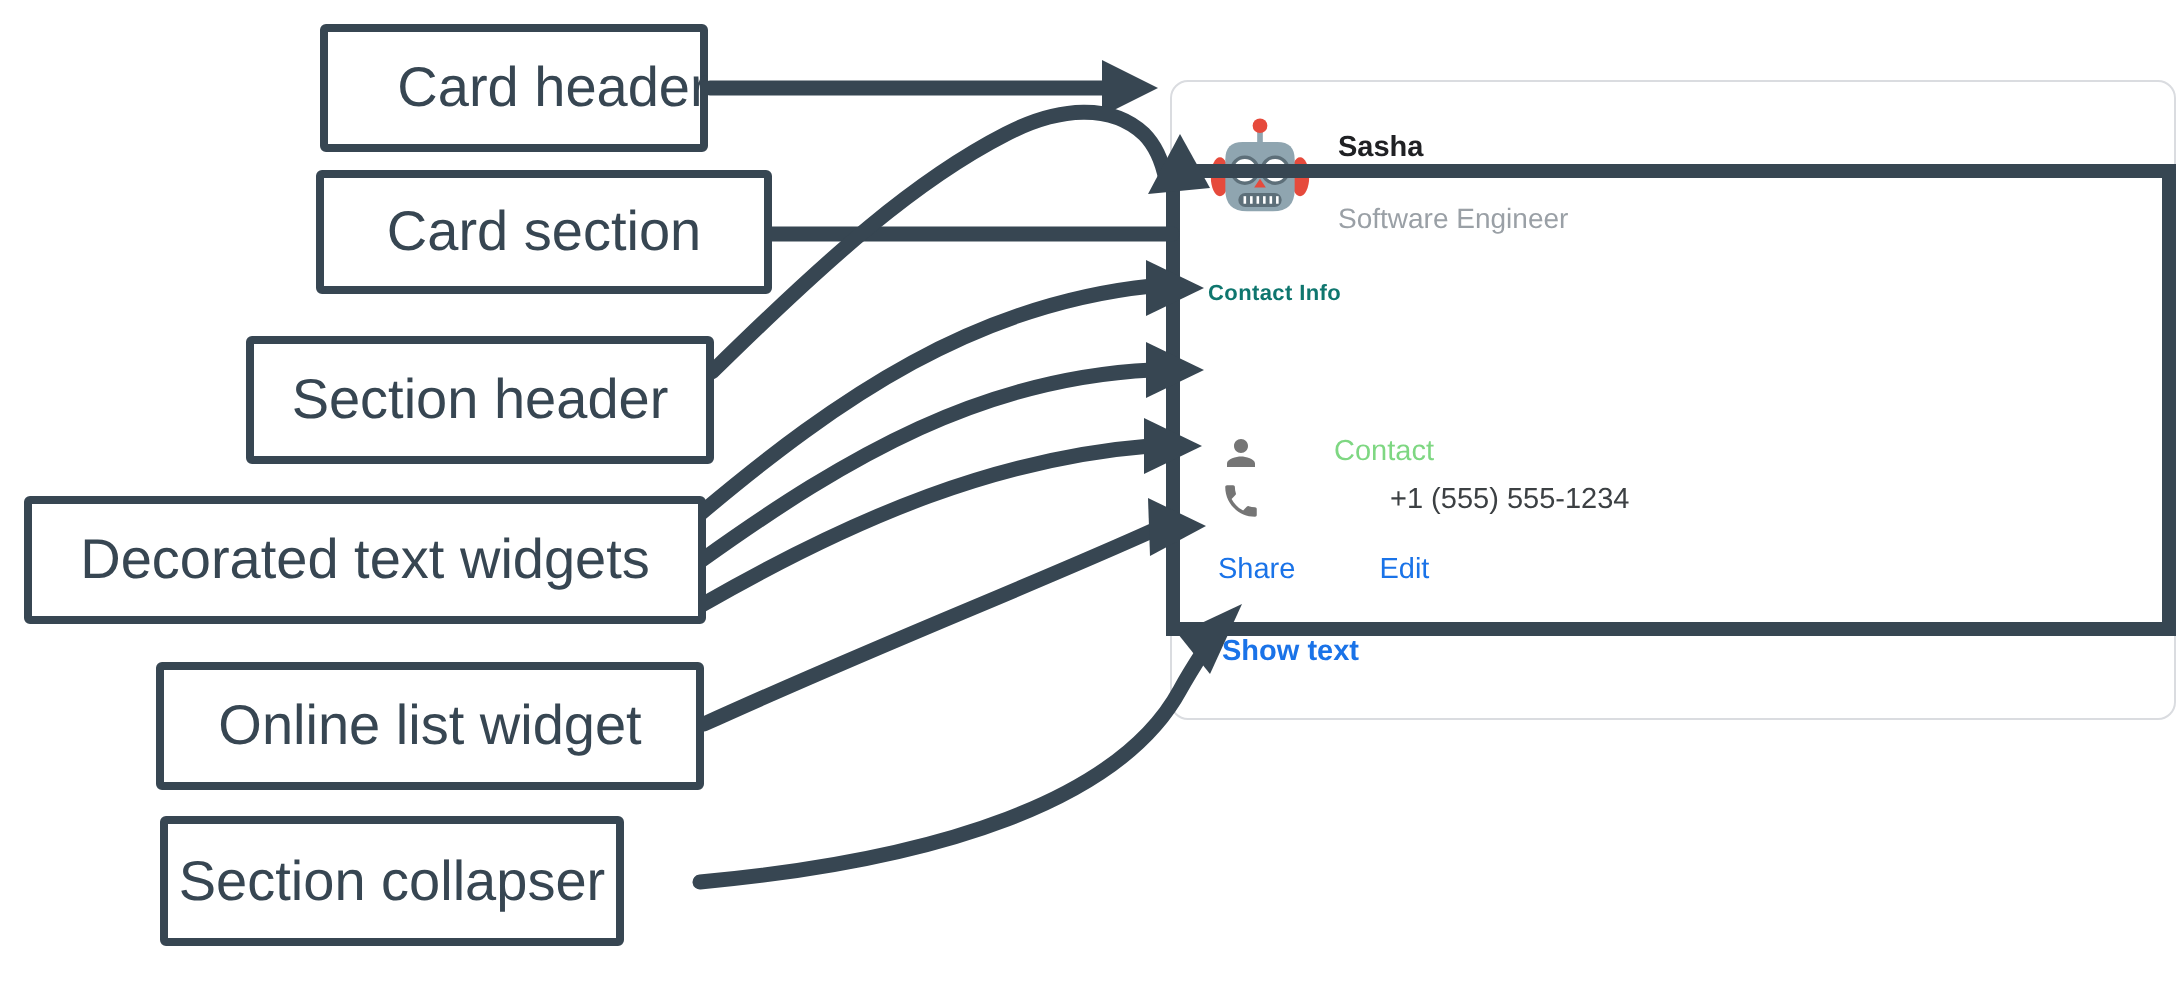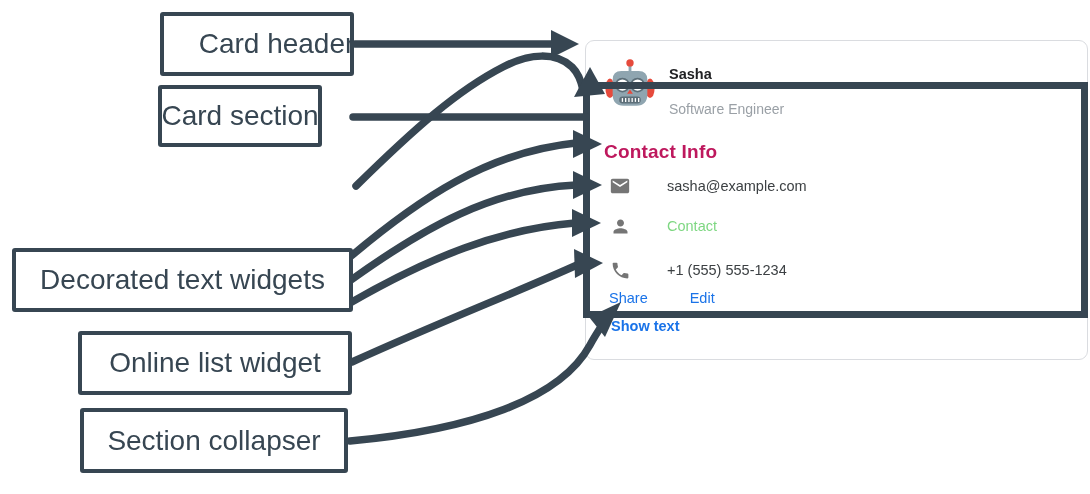--- a/index.html
+++ b/index.html
@@ -73,33 +73,33 @@
   }
   .card-subtitle {
     position: absolute;
     left: 83px; top: 60px;
     font-size: 14px;
     color: #9aa0a6;
   }
   .section-header {
     position: absolute;
     left: 18px; top: 100px;
-    font-size: 19px;
+    font-size: 11px;
     font-weight: 700;
-    color: #be185d;
+    color: #0f766e;
     letter-spacing: .2px;
   }
   .row { position: absolute; left: 23px; display: flex; align-items: center; }
   .row .ricon { width: 22px; height: 22px; display:flex; align-items:center; justify-content:center; }
   .row .rtext { margin-left: 36px; font-size: 14.5px; color: #3c4043; }
   .row-email  { top: 134px; }
   .row-online { top: 174px; }
-  .row-phone  { top: 218px; }
+  .row-phone  { top: 198px; gap: 28px; }
   .rtext.green { color: #7ed782; }
-  .btn-row { position: absolute; left: 23px; top: 249px; display: flex; gap: 42px; }
+  .btn-row { position: absolute; left: 23px; top: 236px; display: flex; gap: 42px; }
   .text-btn {
     font-size: 14.5px;
     font-weight: 500;
     color: #1a73e8;
     background: none; border: none;
     cursor: pointer;
     font-family: inherit;
     padding: 0;
   }
   .collapser {
@@ -142,28 +142,20 @@
           <line x1="29" y1="37" x2="29" y2="40.5"></line>
           <line x1="32" y1="37" x2="32" y2="40.5"></line>
         </g>
       </svg>
     </div>
     <div class="card-name">Sasha</div>
     <div class="card-subtitle">Software Engineer</div>
 
     <div class="section-header">Contact Info</div>
 
-    <div class="row row-email">
-      <span class="ricon">
-        <svg viewBox="0 0 24 24" width="22" height="22">
-            <path fill="#757575" d="M20 4H4c-1.1 0-2 .9-2 2v12c0 1.1.9 2 2 2h16c1.1 0 2-.9 2-2V6c0-1.1-.9-2-2-2zm0 4l-8 5-8-5V6l8 5 8-5v2z"></path>
-          </svg>
-      </span>
-      <span class="rtext">sasha@example.com</span>
-    </div>
 
     <div class="row row-online">
       <span class="ricon">
         <svg viewBox="0 0 24 24" width="21" height="21">
             <path fill="#757575" d="M12 12c2.21 0 4-1.79 4-4s-1.79-4-4-4-4 1.79-4 4 1.79 4 4 4zm0 2c-2.67 0-8 1.34-8 4v2h16v-2c0-2.66-5.33-4-8-4z"></path>
           </svg>
       </span>
       <span class="rtext green">Contact</span>
     </div>
 
@@ -204,18 +196,19 @@
     <polygon points="601,223 572,209 572,237"></polygon>
 
     <path d="M352,362 C440,322 515,293 577,265"></path>
     <polygon points="603,263 574,249 575,278"></polygon>
 
     <path d="M350,441 C470,430 560,400 590,345 C596,334 601,327 606,319"></path>
     <polygon points="621,302 589,317 605,337"></polygon>
   </svg>
 
   <div class="ann-label" style="left:160px; top:12px;  width:194px; height:64px;padding-left:39px;">Card header</div>
-  <div class="ann-label" style="left:158px; top:85px;  width:164px; height:62px;">Card section</div>
+  <div class="ann-label" style="left:158px; top:85px;  width:228px; height:62px;">Card section</div>
+  <div class="ann-label" style="left:123px; top:168px; width:234px; height:64px;">Section header</div>
   <div class="ann-label" style="left:12px;  top:248px; width:341px; height:64px;">Decorated text widgets</div>
   <div class="ann-label" style="left:78px;  top:331px; width:274px; height:64px;">Online list widget</div>
-  <div class="ann-label" style="left:80px;  top:408px; width:268px; height:65px;">Section collapser</div>
+  <div class="ann-label" style="left:80px;  top:408px; width:232px; height:65px;">Section collapser</div>
 
 </div>
 
 </body></html>

